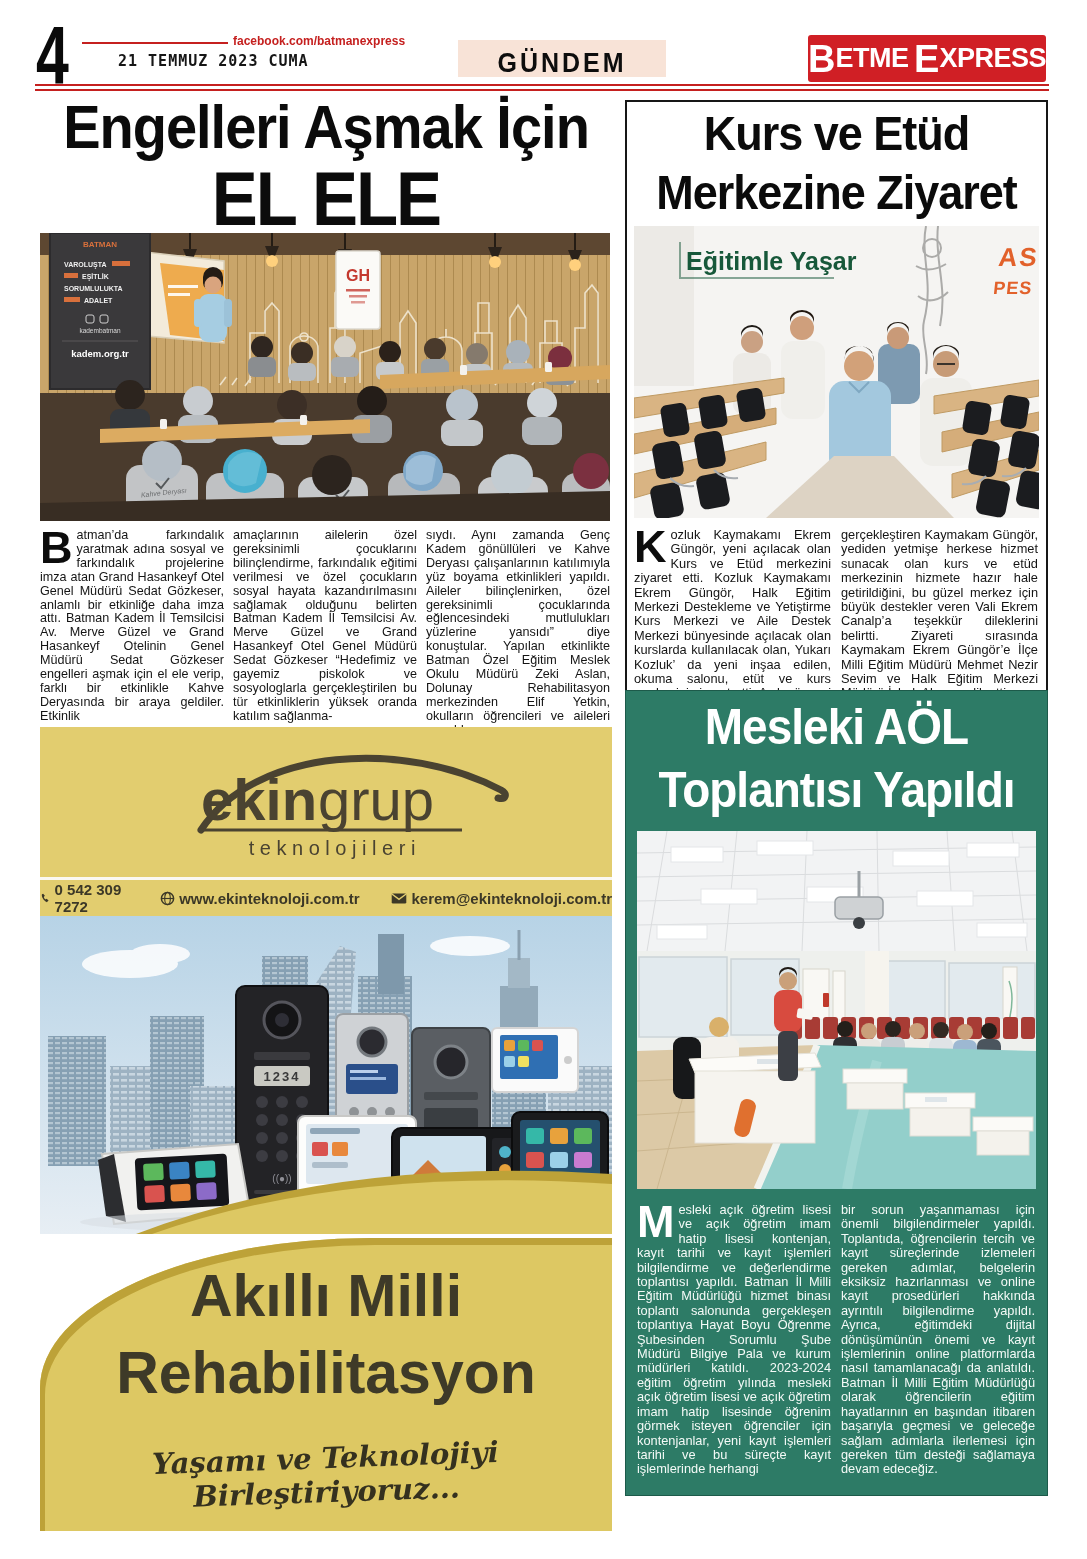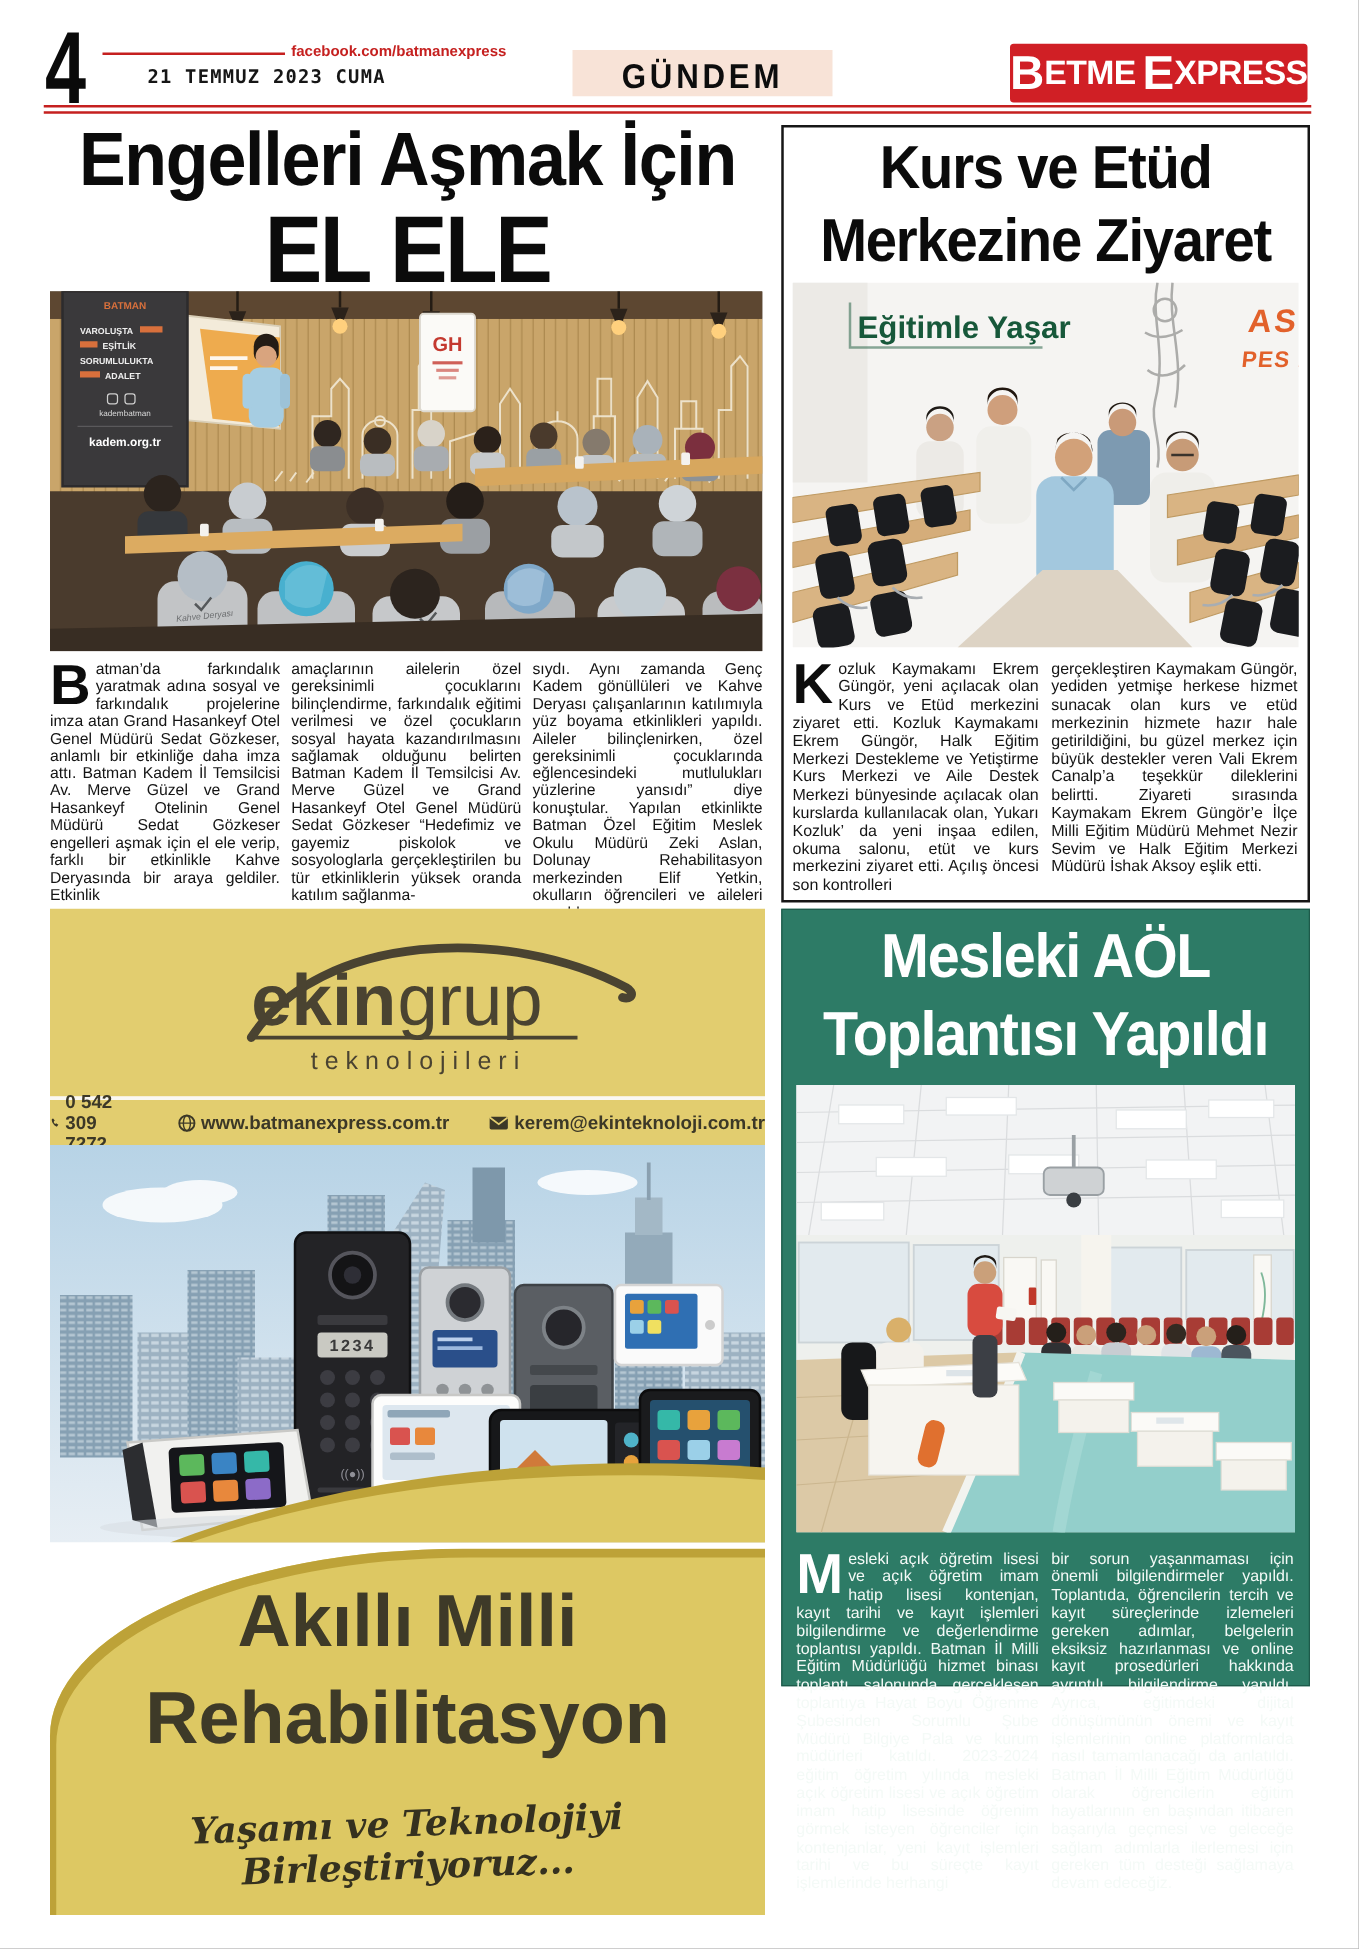--- a/index.html
+++ b/index.html
@@ -36,21 +36,21 @@
   .dropcap{float:left;font-size:45px;line-height:36px;font-weight:bold;padding:1px 4px 0 0;color:#0c0c0c;}
   
   .art2{position:absolute;left:625px;top:100px;width:423px;height:622px;border:2px solid #161616;
         box-sizing:border-box;background:#fff;}
   .a2-h{width:100%;text-align:center;font-size:45px;font-weight:bold;letter-spacing:-1px;
         color:#0b0b0b;line-height:1.17;margin-top:6px;transform:scaleY(1.08);}
   .photo2{position:absolute;left:7px;top:124px;width:405px;height:292px;}
   .a2-body{position:absolute;left:7px;top:426px;width:405px;height:186px;gap:10px;}
   .a2-body .ncol{width:197px;font-size:12.8px;line-height:14.4px;}
   
-  .art3{position:absolute;left:625px;top:727px;width:423px;height:622px;background:#2d7b66;
+  .art3{position:absolute;left:625px;top:690px;width:423px;height:806px;background:#2d7b66;
         border:1px solid #1d5a4a;box-sizing:border-box;}
   .a3-h{width:100%;text-align:center;font-size:46px;font-weight:bold;letter-spacing:-1px;
         color:#fff;line-height:1.15;margin-top:10px;transform:scaleY(1.08);}
   .photo3{position:absolute;left:11px;top:140px;width:399px;height:358px;}
   .a3-body{position:absolute;left:11px;top:512px;width:399px;height:284px;gap:10px;}
   .a3-body .ncol{width:194px;color:#f4faf7;font-size:12.8px;line-height:14.4px;}
   .a3-body .dropcap{color:#fff;}
   
   .ad{position:absolute;left:40px;top:727px;width:572px;height:800px;background:#fff;}
   .ad-top{height:150px;background:#e2cd6f;display:flex;align-items:center;justify-content:center;}
@@ -341,21 +341,21 @@
             <path d="M3,1.5 C1.8,4.5 5,11 10.5,13.5 L13,10.5 L9.5,8.2 L8.3,9.4 C6.5,8.4 5.3,6.5 6.2,5 L7.4,3.8 L4.8,1 Z" fill="#3c3827"></path>
           </svg>
         <span>0 542 309 7272</span>
       </span>
       <span class="contact-item">
         <svg class="ic" width="15" height="15" viewBox="0 0 16 16">
             <circle cx="8" cy="8" r="6.5" fill="none" stroke="#3c3827" stroke-width="1.6"></circle>
             <ellipse cx="8" cy="8" rx="3" ry="6.5" fill="none" stroke="#3c3827" stroke-width="1.2"></ellipse>
             <line x1="1.5" y1="8" x2="14.5" y2="8" stroke="#3c3827" stroke-width="1.2"></line>
           </svg>
-        <span>www.batmanexpress.com.tr</span>
+        <span>www.ekinteknoloji.com.tr</span>
       </span>
       <span class="contact-item">
         <svg class="ic" width="16" height="13" viewBox="0 0 18 13">
             <rect x="0.8" y="0.8" width="16.4" height="11.4" rx="1.5" fill="#3c3827"></rect>
             <path d="M1,1.5 L9,7.5 L17,1.5" stroke="#e2cd6f" stroke-width="1.6" fill="none"></path>
           </svg>
         <span>kerem@ekinteknoloji.com.tr</span>
       </span>
     </div>
 

